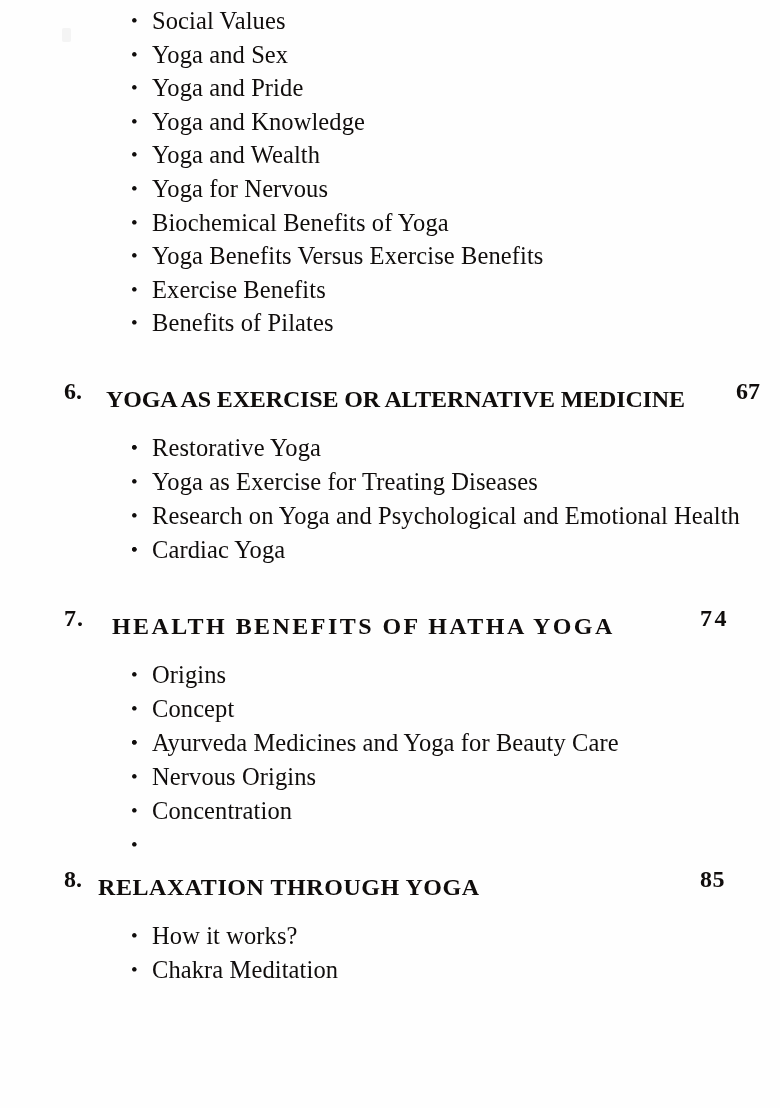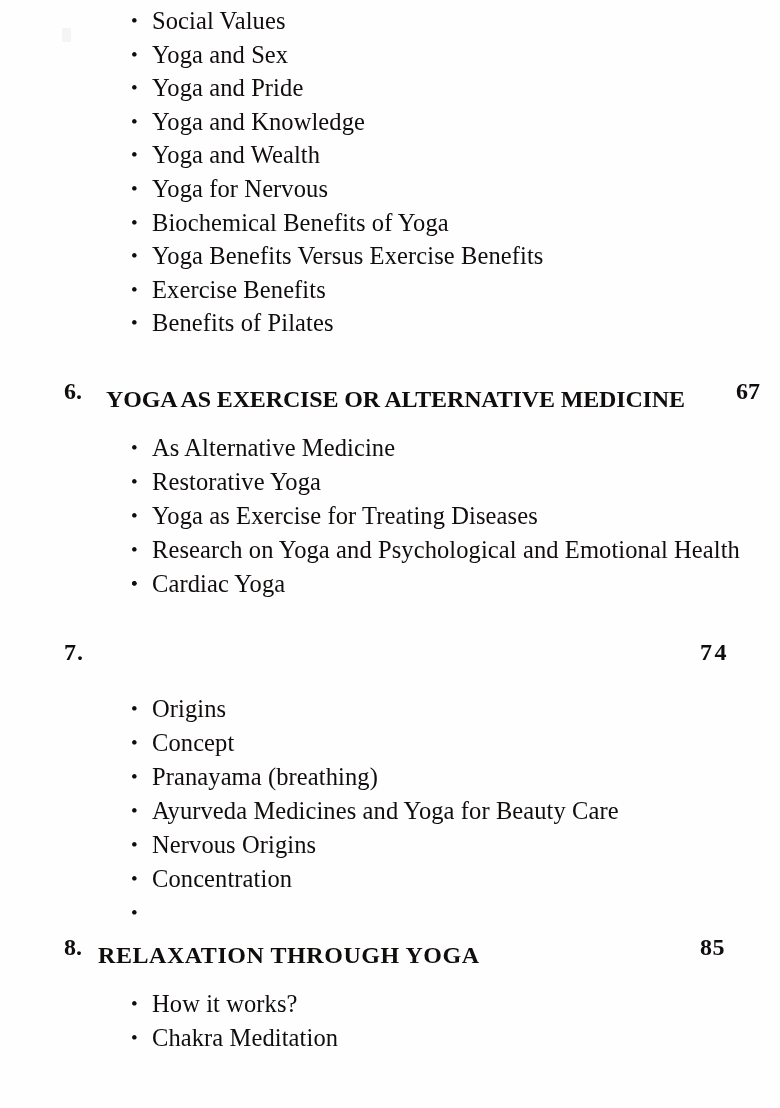--- a/index.html
+++ b/index.html
@@ -180,21 +180,20 @@
         <span class="num">6.</span>
         <span class="title">YOGA AS EXERCISE OR ALTERNATIVE MEDICINE</span>
         <span class="pageno">67</span>
       </div>
 
       <div class="gap-after-chapter"></div>
 
       <ul class="bullet-list">
         <li class="bullet-item">
           <span class="dot">•</span>
-          <span>As Alternative Medicine</span>
         </li>
         <li class="bullet-item">
           <span class="dot">•</span>
           <span>Restorative Yoga</span>
         </li>
         <li class="bullet-item">
           <span class="dot">•</span>
           <span>Yoga as Exercise for Treating Diseases</span>
         </li>
         <li class="bullet-item" style="width:620px;">
@@ -209,37 +208,37 @@
           <span>Cardiac Yoga</span>
         </li>
       </ul>
     </div>
 
     <div class="section">
       <div class="gap-before-chapter"></div>
 
       <div class="chapter ch7">
         <span class="num">7.</span>
+        <span class="title">HEALTH BENEFITS OF HATHA YOGA</span>
         <span class="pageno">74</span>
       </div>
 
       <div class="gap-after-chapter"></div>
 
       <ul class="bullet-list">
         <li class="bullet-item">
           <span class="dot">•</span>
           <span>Origins</span>
         </li>
         <li class="bullet-item">
           <span class="dot">•</span>
           <span>Concept</span>
         </li>
         <li class="bullet-item">
           <span class="dot">•</span>
-          <span>Pranayama (breathing)</span>
         </li>
         <li class="bullet-item">
           <span class="dot">•</span>
           <span>Ayurveda Medicines and Yoga for Beauty Care</span>
         </li>
         <li class="bullet-item">
           <span class="dot">•</span>
           <span>Nervous Origins</span>
         </li>
         <li class="bullet-item">

